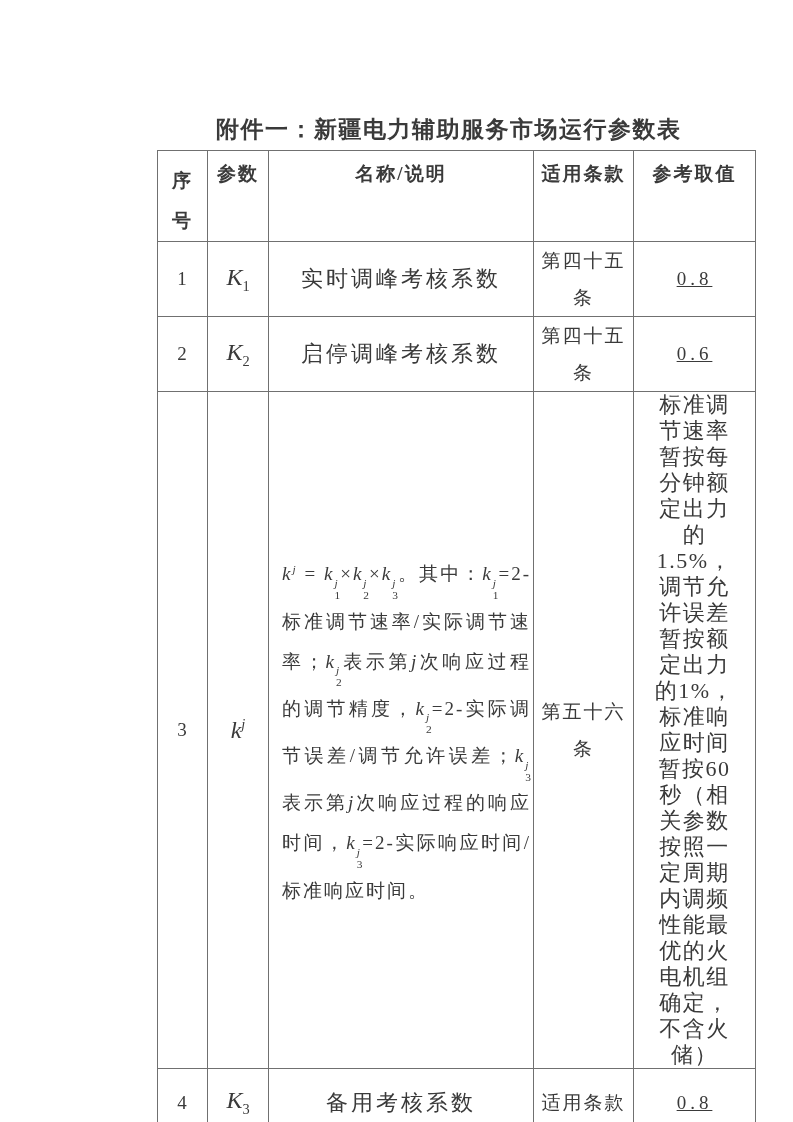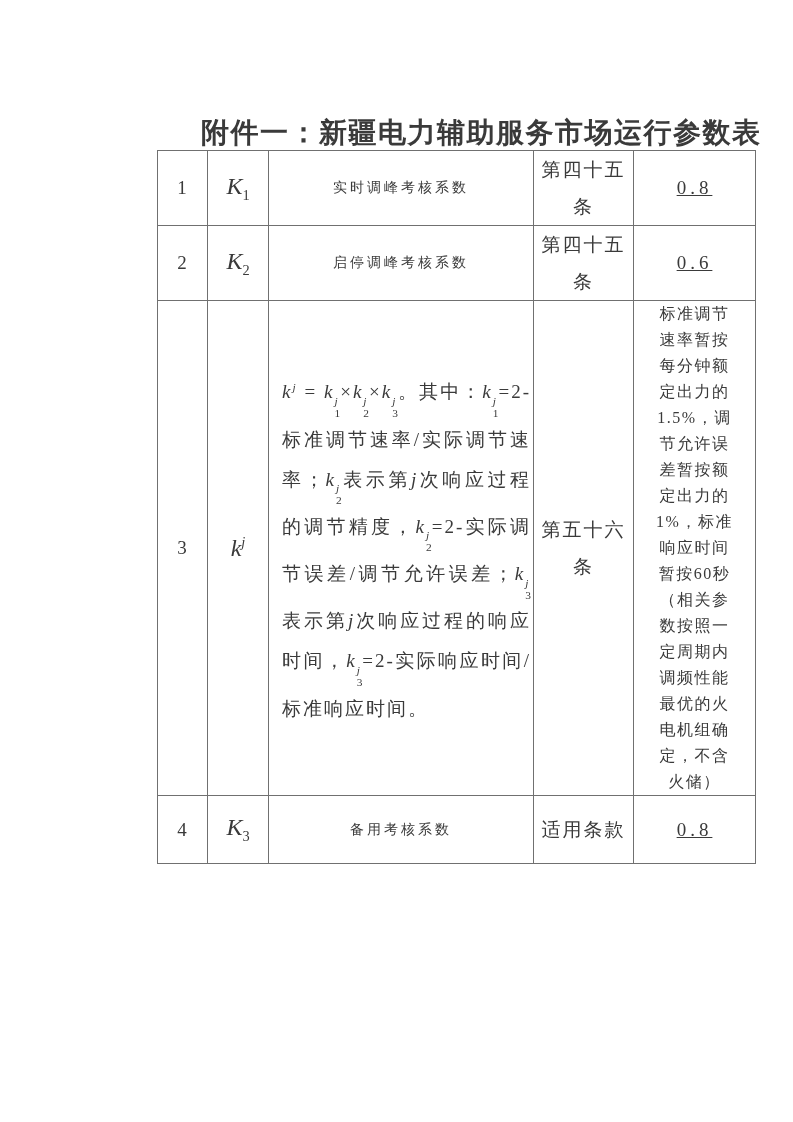--- a/index.html
+++ b/index.html
@@ -4,22 +4,22 @@
 <style>
   html,body{margin:0;padding:0;}
   body{
     width:793px;height:1122px;position:relative;
     background:var(--page-bg,#ffffff);
     color:var(--text-color,#3a3a3a);
     font-family:"Liberation Serif","DejaVu Serif",serif;
     overflow:hidden;
   }
   .doc-title{
-    position:absolute;left:201px;top:114px;
-    font-size:28px;font-weight:bold;letter-spacing:1.5px;
+    position:absolute;left:216px;top:114px;
+    font-size:23px;font-weight:bold;letter-spacing:1.5px;
     white-space:nowrap;
   }
   table.doc-table{
     position:absolute;left:157px;top:150px;width:598px;
     border-collapse:collapse;table-layout:fixed;
   }
   td,th{
     border:1px solid var(--border-color,#707070);
     padding:0;overflow:hidden;
   }
@@ -30,31 +30,31 @@
   }
   td{vertical-align:middle;text-align:center;}
   tr.r-head{height:74px;}
   tr.r1{height:68px;}
   tr.r2{height:73px;}
   tr.r3{height:484px;}
   tr.r4{height:68px;}
   .vwrap{display:inline-block;width:1.2em;line-height:40px;}
   .c-no{font-size:19px;letter-spacing:1px;}
   .c-param{font-size:24px;}
-  .c-name{font-size:14px;letter-spacing:3px;}
+  .c-name{font-size:22px;letter-spacing:3px;}
   .c-name-long{
     font-size:19px;letter-spacing:2px;line-height:40px;
     text-align:justify;vertical-align:middle;
     padding:0 2px 0 13px;
   }
   .c-clause{font-size:19px;}
   .clause-text{display:inline-block;width:88px;line-height:37px;letter-spacing:2px;text-align:center;}
   .c-value{font-size:19px;letter-spacing:4px;text-decoration:underline;}
   .value-long-text{
-    display:inline-block;width:86px;font-size:16px;line-height:26px;
+    display:inline-block;width:86px;font-size:22px;line-height:26px;
     letter-spacing:1.5px;text-align:center;
   }
   
   .mbase{font-style:italic;}
   sup.msup{font-style:italic;font-size:0.6em;}
   sub.msub{font-style:normal;font-size:0.6em;}
   .supsub{
     display:inline-flex;flex-direction:column;
     font-size:0.6em;line-height:1.05;vertical-align:-0.55em;
     text-align:left;letter-spacing:0;
@@ -69,20 +69,27 @@
 
 <table class="doc-table">
   <colgroup>
     <col style="width:50px">
       <col style="width:61px">
       <col style="width:265px">
       <col style="width:100px">
       <col style="width:122px">
   </colgroup>
   <tbody>
+      <tr class="r-head">
+    <th><span class="vwrap">序号</span></th>
+    <th>参数</th>
+    <th>名称/说明</th>
+    <th>适用条款</th>
+    <th>参考取值</th>
+  </tr>
 
   <tr class="r1">
     <td class="c-no">1</td>
     <td class="c-param"><span class="mbase">K</span><sub class="msub">1</sub></td>
     <td class="c-name">实时调峰考核系数</td>
     <td class="c-clause"><span class="clause-text">第四十五条</span></td>
     <td class="c-value">0.8</td>
   </tr>
 
   <tr class="r2">

